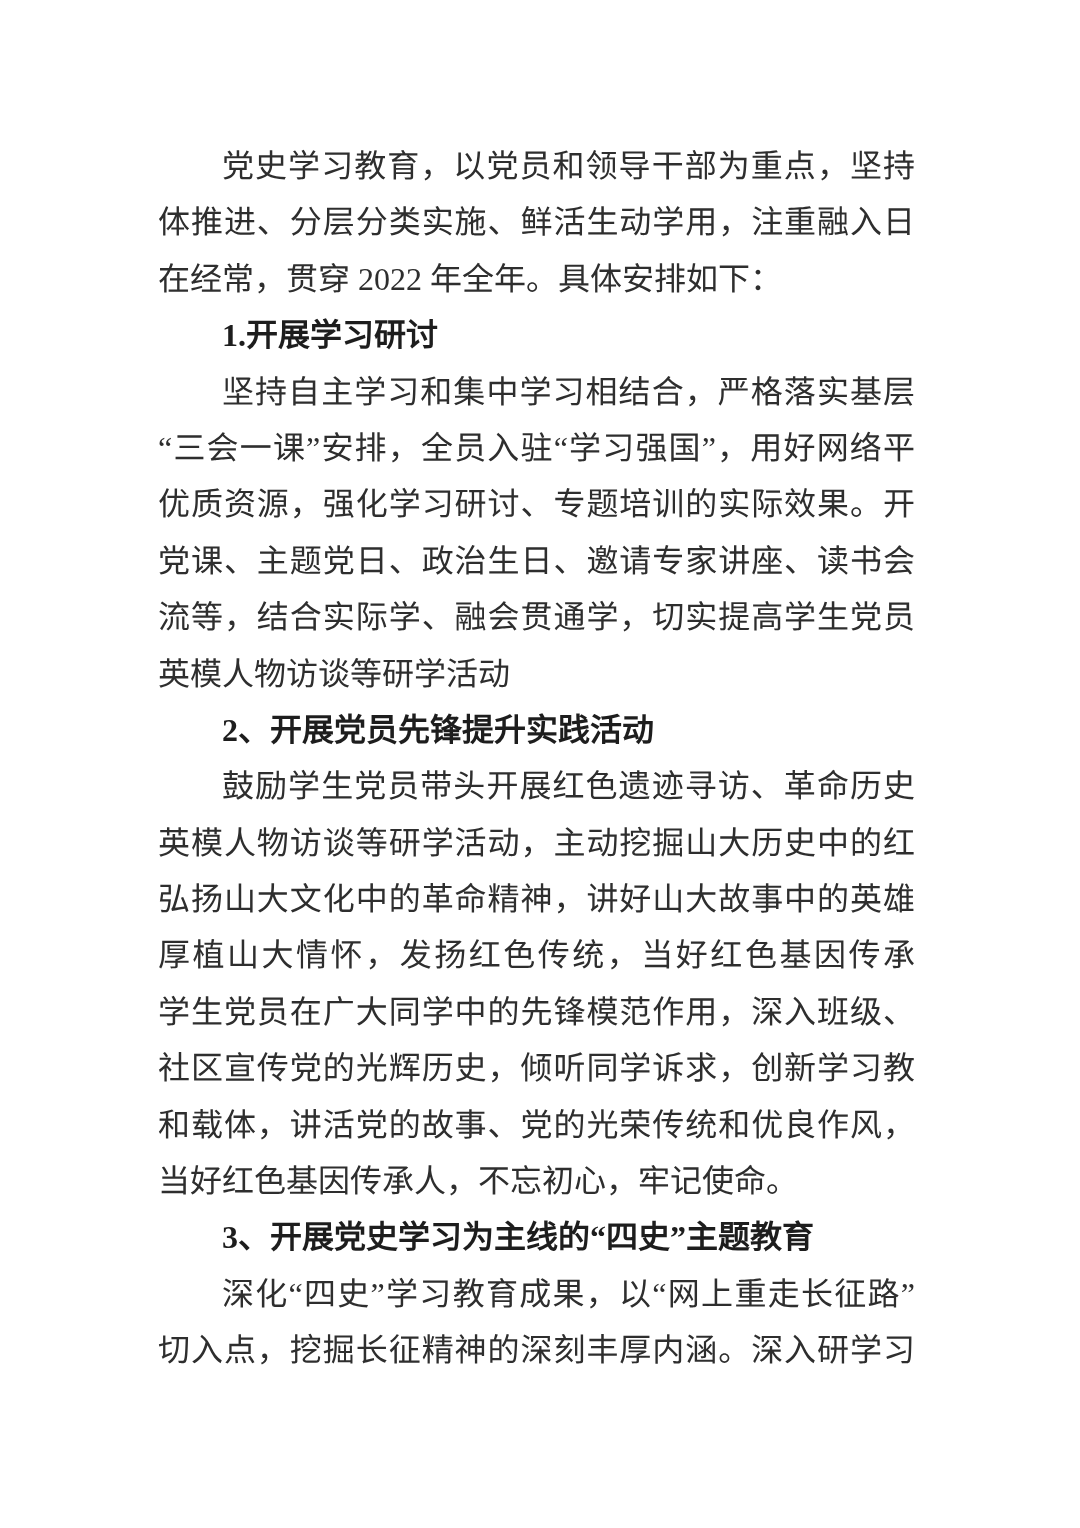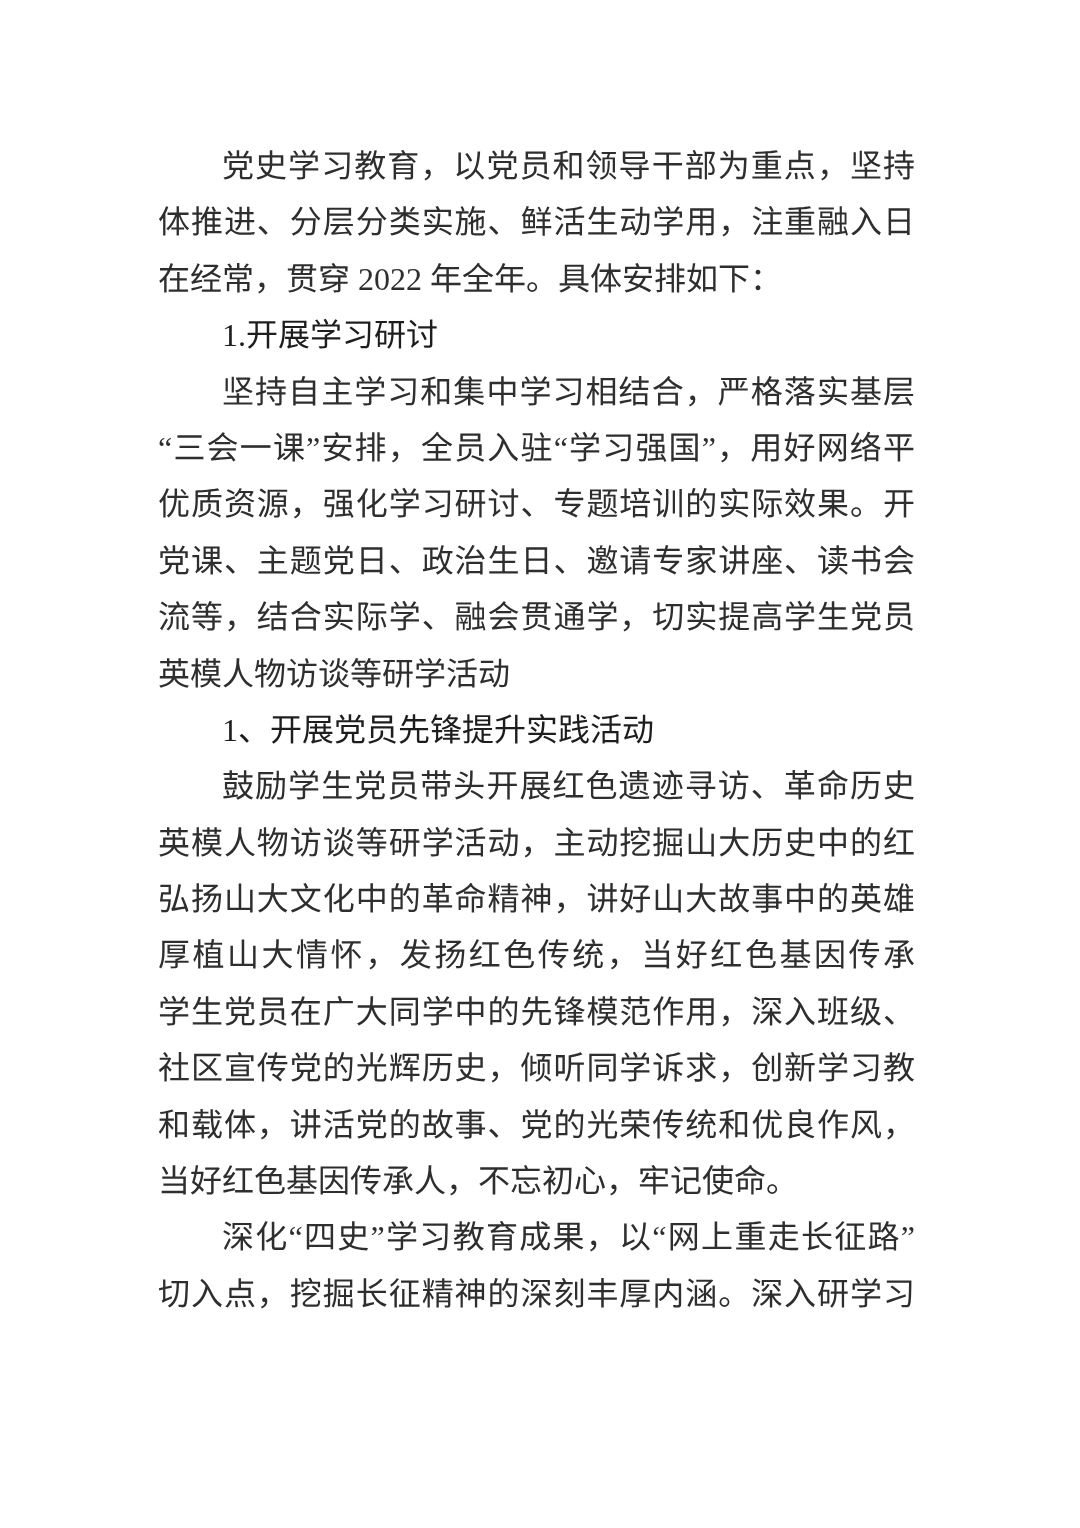--- a/index.html
+++ b/index.html
@@ -35,44 +35,45 @@
     white-space: normal;
   }
   .tline.last {
     text-align-last: left;
     -moz-text-align-last: left;
   }
   .tline.indent {
     text-indent: 64px;
   }
   .tline.bold {
-    font-weight: 400;
+    font-weight: 700;
     color: #1d1d1d;
   }
 </style>
 </head>
 <body>
 
 <div class="page">
   <div class="content">
       <div class="tline indent">党史学习教育，以党员和领导干部为重点，坚持联动立</div>
       <div class="tline">体推进、分层分类实施、鲜活生动学用，注重融入日常、抓</div>
       <div class="tline last">在经常，贯穿 2022 年全年。具体安排如下：</div>
       <div class="tline indent last bold">1.开展学习研讨</div>
       <div class="tline indent">坚持自主学习和集中学习相结合，严格落实基层党组织</div>
       <div class="tline">“三会一课”安排，全员入驻“学习强国”，用好网络平台</div>
       <div class="tline">优质资源，强化学习研讨、专题培训的实际效果。开展主题</div>
       <div class="tline">党课、主题党日、政治生日、邀请专家讲座、读书会学习交</div>
       <div class="tline">流等，结合实际学、融会贯通学，切实提高学生党员思想政</div>
       <div class="tline last">英模人物访谈等研学活动</div>
-      <div class="tline indent last bold">1、开展党员先锋提升实践活动</div>
+      <div class="tline indent last bold">2、开展党员先锋提升实践活动</div>
       <div class="tline indent">鼓励学生党员带头开展红色遗迹寻访、革命历史调研、</div>
       <div class="tline">英模人物访谈等研学活动，主动挖掘山大历史中的红色脉络，</div>
       <div class="tline">弘扬山大文化中的革命精神，讲好山大故事中的英雄事迹，</div>
       <div class="tline">厚植山大情怀，发扬红色传统，当好红色基因传承人。发挥</div>
       <div class="tline">学生党员在广大同学中的先锋模范作用，深入班级、基层和</div>
       <div class="tline">社区宣传党的光辉历史，倾听同学诉求，创新学习教育形式</div>
       <div class="tline">和载体，讲活党的故事、党的光荣传统和优良作风，引领广</div>
       <div class="tline last">当好红色基因传承人，不忘初心，牢记使命。</div>
+      <div class="tline indent last bold">3、开展党史学习为主线的“四史”主题教育</div>
       <div class="tline indent">深化“四史”学习教育成果，以“网上重走长征路”为</div>
       <div class="tline">切入点，挖掘长征精神的深刻丰厚内涵。深入研学习近平总</div>
     </div>
 </div>
 
 </body></html>

